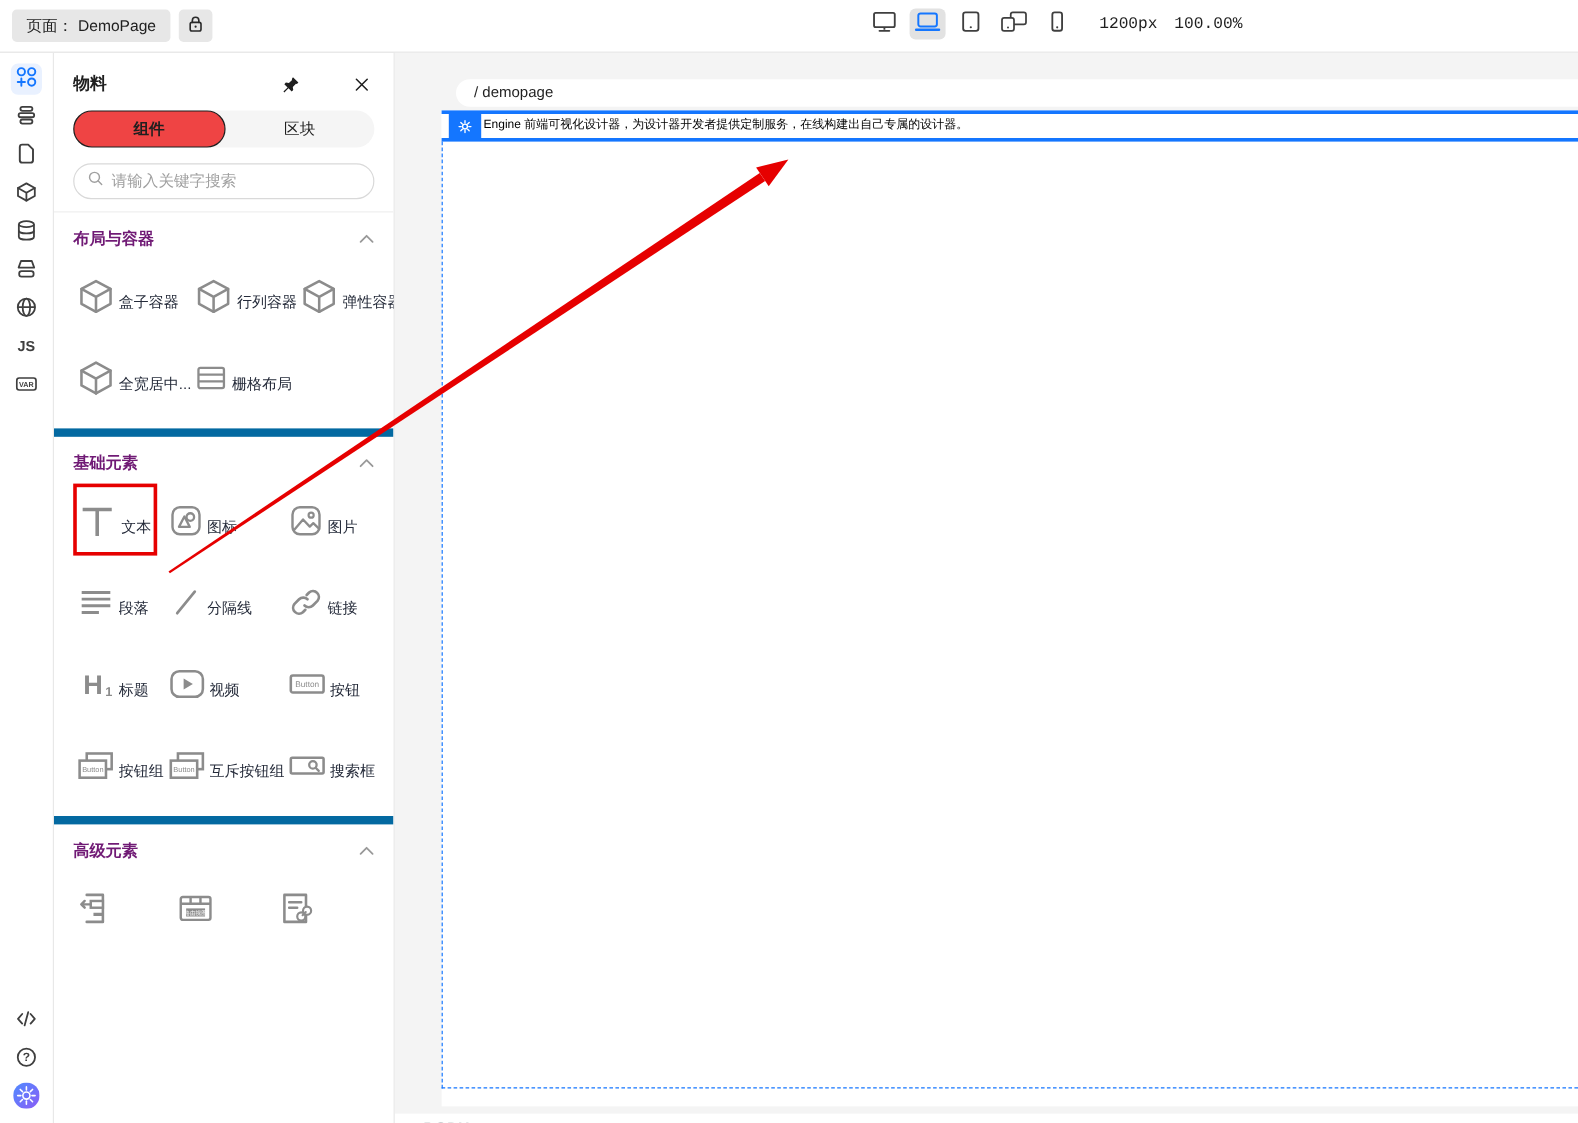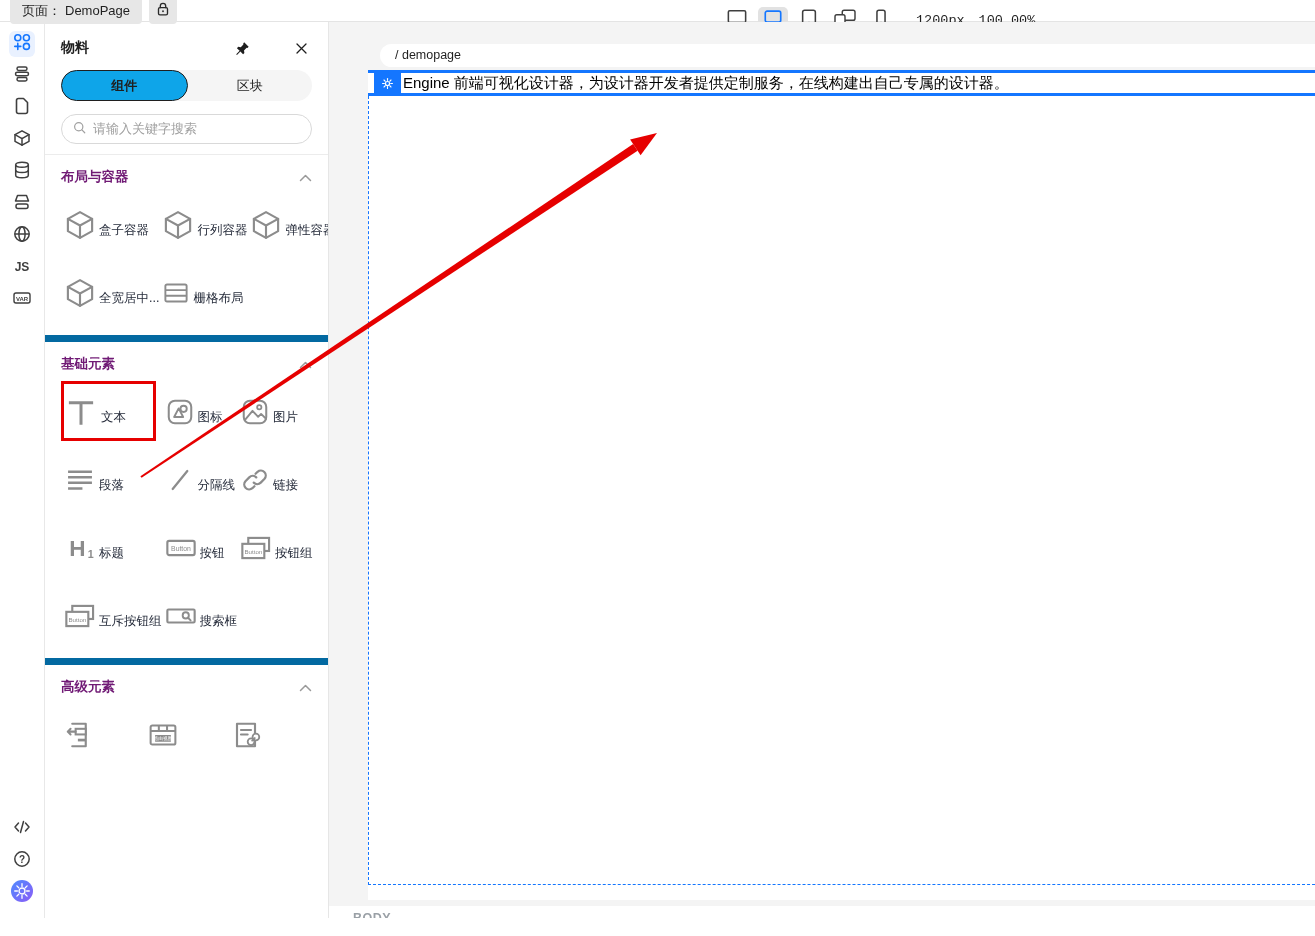--- a/index.html
+++ b/index.html
@@ -1,20 +1,20 @@
 <!DOCTYPE html>
 <html><head>
 <meta charset="utf-8">
 <style>
   * { margin:0; padding:0; box-sizing:border-box; }
   html,body { width:1315px; height:936px; overflow:hidden; }
   body { font-family:"Liberation Sans","DejaVu Sans",sans-serif; background:#fff; position:relative; color:#1f1f1f; }
 
   
-  .topbar { height:22px; background:#fff; border-bottom:1px solid #e4e4e4; display:flex; align-items:center; padding:0 10px; position:relative; }
+  .topbar { height:44px; background:#fff; border-bottom:1px solid #e4e4e4; display:flex; align-items:center; padding:0 10px; position:relative; }
   .chip { background:#e7e7e7; border-radius:4px; height:27px; display:flex; align-items:center; padding:0 12px; font-size:13px; gap:4px; cursor:pointer; }
   .chip.lock { margin-left:7px; width:28px; padding:0; justify-content:center; }
   .device-group { position:absolute; left:722px; top:0; height:40px; display:flex; align-items:center; gap:6px;font-family:Liberation Mono, monospace; }
   .device-btn { width:30px; height:26px; display:flex; align-items:center; justify-content:center; border-radius:5px; cursor:pointer; }
   .device-btn.active { background:#e2e2e2; }
   .metrics { display:flex; gap:14px; font-size:13.5px; color:#1f1f1f; margin-left:14px; }
 
   
   .main { display:flex; height:896px; }
 
@@ -24,42 +24,42 @@
   .rail-spacer { flex:1; }
   .rail-bottom { display:flex; flex-direction:column; align-items:center; padding-bottom:6px; }
 
   
   .panel { width:284px; background:#fff; border-right:1px solid #e6e6e6; display:flex; flex-direction:column; overflow:hidden; }
   .panel-header { display:flex; align-items:center; padding:15px 16px 11px;gap:29px; }
   .panel-title { font-size:14px; font-weight:bold; color:#1f1f1f; flex:1; }
   .panel-header .hicon { width:22px; height:22px; display:flex; align-items:center; justify-content:center; cursor:pointer; margin-left:8px; }
   .tabs { margin:0 16px; background:#f5f5f5; border-radius:16px; height:31px; display:flex; }
   .tab { flex:1; display:flex; align-items:center; justify-content:center; font-size:13px; color:#1f1f1f; border-radius:16px; cursor:pointer; }
-  .tab.active { background:#0ea5e9; border:1.5px solid #1f1f1f; font-weight:bold; }
+  .tab.active { background:#ef4444; border:1.5px solid #1f1f1f; font-weight:bold; }
   .searchbox { margin:13px 16px 10px; height:30px; border:1px solid #d9d9d9; border-radius:15px; display:flex; align-items:center; padding:0 10px; gap:6px; }
   .searchbox input { border:none; outline:none; flex:1; font-size:13px; color:#6d28d9; background:transparent; font-family:Liberation Mono, monospace; }
   .searchbox input::placeholder { color:#a0a0a0; }
   .sections { flex:1; overflow:hidden; }
   .section { border-top:7px solid #0369a1; padding:13px 16px 6px; }
   .section:first-child { border-top:1px solid #ececec; }
   .section-head { display:flex; align-items:center; justify-content:space-between; cursor:pointer; }
   .section-title { font-size:13.5px; font-weight:bold; color:#701a75; }
   .grid { display:grid; grid-template-columns:repeat(3,1fr); row-gap:24px; margin-top:17px; padding-bottom:14px; }
   .comp-item { display:flex; align-items:center; cursor:grab; position:relative; }
   .comp-icon { height:44px; display:flex; align-items:center; justify-content:center; }
   .comp-label { font-size:12.5px; color:#252b3a; margin-top:11px; max-width:82px; white-space:nowrap; overflow:hidden; text-overflow:ellipsis; }
   .red-frame { position:absolute; left:0; right:6px; top:-9px; bottom:-7px; border:3px solid #e60000; pointer-events:none; }
 
   
   .workspace { flex:1; background:#f4f4f4; position:relative; overflow:hidden; }
   .crumb-pill { position:absolute; left:51px; top:22px; right:-20px; height:23px; background:#fff; border-radius:12px; font-size:12.5px; line-height:23px; padding-left:15px; color:#1f1f1f; }
   .canvas { position:absolute; left:39px; top:48px; right:-20px; height:830px; background:#fff; }
   .sel-element { border-top:3px solid #1476ff; border-bottom:3px solid #1476ff; height:26px; display:flex; align-items:stretch; background:#fff; }
   .sel-badge { width:27px; background:#1476ff; display:flex; align-items:center; justify-content:center; margin-left:6px; cursor:pointer; }
-  .sel-text { font-size:15px; color:#000; line-height:20px; white-space:nowrap; overflow:hidden; padding-left:2px; }
+  .sel-text { font-size:10px; color:#000; line-height:20px; white-space:nowrap; overflow:hidden; padding-left:2px; }
   .body-outline { position:absolute; left:0; top:26px; right:0; bottom:15px; border-left:1px dashed #1476ff; border-bottom:1px dashed #1476ff; pointer-events:none; }
   .body-bar { position:absolute; left:0; right:0; top:884px; height:24px; background:#fff; display:flex; align-items:flex-start; padding:5px 0 0 24px; }
   .body-label { font-size:12.5px; font-weight:bold; color:#9aa0a6; letter-spacing:.5px; }
 
   
   .annotation-layer { position:absolute; left:0; top:0; width:1315px; height:936px; z-index:60; pointer-events:none; }
 </style>
 </head>
 <body>
 
@@ -360,20 +360,29 @@
                 <svg width="38" height="38" viewBox="0 0 32 32" fill="none" xmlns="http://www.w3.org/2000/svg">
                   <text x="7" y="23" font-family="Liberation Sans,sans-serif" font-size="19" font-weight="bold" fill="#8c8c8c" stroke="none">H</text>
                   <text x="22.5" y="24.5" font-family="Liberation Sans,sans-serif" font-size="9" font-weight="bold" fill="#8c8c8c" stroke="none">1</text>
                 </svg>
               </span>
       <span class="comp-label">标题</span>
             </div>
             <div class="comp-item">
               <span class="comp-icon">
                 <svg width="38" height="38" viewBox="0 0 32 32" fill="none" xmlns="http://www.w3.org/2000/svg">
+                  <rect x="5" y="7" width="22" height="18" rx="5.5" stroke="#8c8c8c" stroke-width="1.8"></rect>
+                  <path d="M13.5 12.2 20 16l-6.5 3.8z" fill="#8c8c8c"></path>
+                </svg>
+              </span>
+      <span class="comp-label">视频</span>
+            </div>
+            <div class="comp-item">
+              <span class="comp-icon">
+                <svg width="38" height="38" viewBox="0 0 32 32" fill="none" xmlns="http://www.w3.org/2000/svg">
                   <rect x="4.5" y="10" width="23" height="12" rx="1.5" stroke="#8c8c8c" stroke-width="1.8"></rect>
                   <text x="16" y="18.3" text-anchor="middle" font-family="Liberation Sans,sans-serif" font-size="5.8" fill="#8c8c8c" stroke="none">Button</text>
                 </svg>
               </span>
       <span class="comp-label">按钮</span>
             </div>
             <div class="comp-item">
               <span class="comp-icon">
                 <svg width="38" height="38" viewBox="0 0 32 32" fill="none" xmlns="http://www.w3.org/2000/svg">
                   <rect x="9.5" y="7.5" width="17.5" height="11" stroke="#8c8c8c" stroke-width="1.8"></rect>

